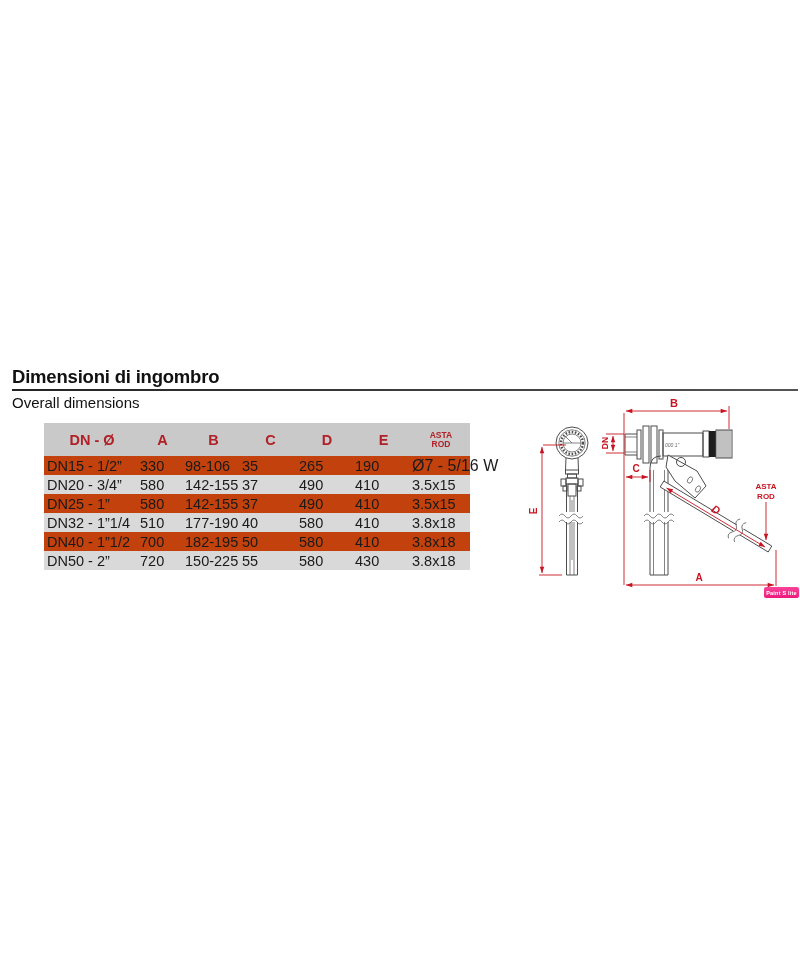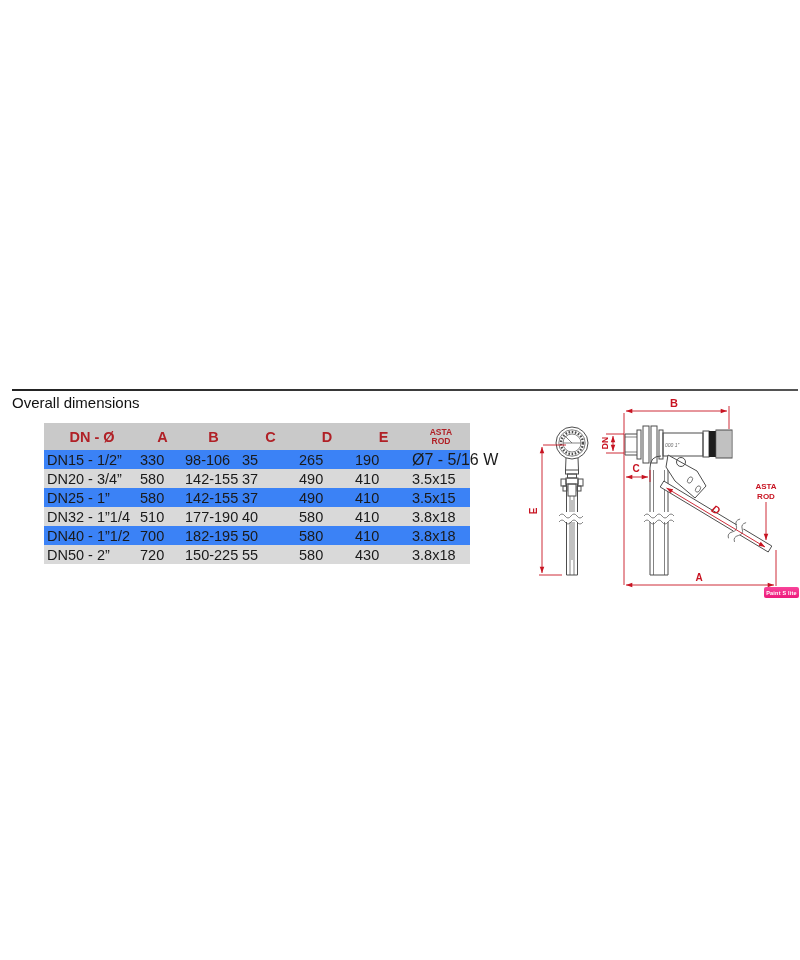--- a/index.html
+++ b/index.html
@@ -28,43 +28,44 @@
   .subtitle{
     position:absolute;left:12px;top:394px;font-size:15px;color:#111;
   }
   table.dims{
     position:absolute;left:44px;top:423px;width:426px;
     border-collapse:collapse;table-layout:fixed;
     font-size:14.5px;color:var(--ink);
   }
   table.dims th{
     background:var(--gray-header);color:var(--red-table);font-weight:bold;
-    height:27px;font-size:14.5px;text-align:center;vertical-align:middle;padding:0;
+    height:33px;font-size:14.5px;text-align:center;vertical-align:middle;padding:0;
   }
   table.dims th.th-asta{font-size:8.5px;line-height:9px}
   table.dims td{
     height:19px;text-align:left;vertical-align:middle;padding:0;white-space:nowrap;
   }
-  table.dims tr.odd td{background:#3b82f6}
+  table.dims tr.odd td{background:#c2410c}
   table.dims tr.even td{background:var(--gray-row)}
   table.dims td.col-dn{text-align:left;padding-left:3px}
   table.dims td.small-asta{font-size:16px}
   svg text{font-family:"Liberation Sans",sans-serif}
   .badge{
     position:absolute;left:764px;top:587px;width:35px;height:11px;
     background:linear-gradient(to bottom,#f8449a,var(--badge));border-radius:2px;
     color:#fff;font-size:5.5px;font-weight:bold;display:flex;align-items:center;
     justify-content:center;letter-spacing:0.2px;
   }
 </style>
 </head>
 <body>
 
 <div class="page">
 
+  <div class="title">Dimensioni di ingombro</div>
   <div class="rule"></div>
   <div class="subtitle">Overall dimensions</div>
 
   <table class="dims">
     <colgroup>
       <col style="width:96px">
         <col style="width:45px">
         <col style="width:57px">
       <col style="width:57px">
         <col style="width:56px">

